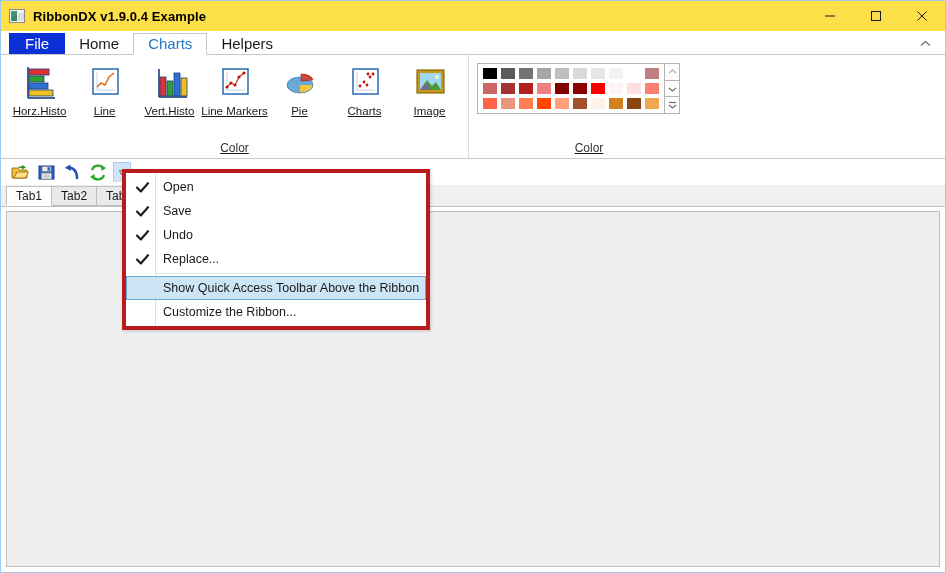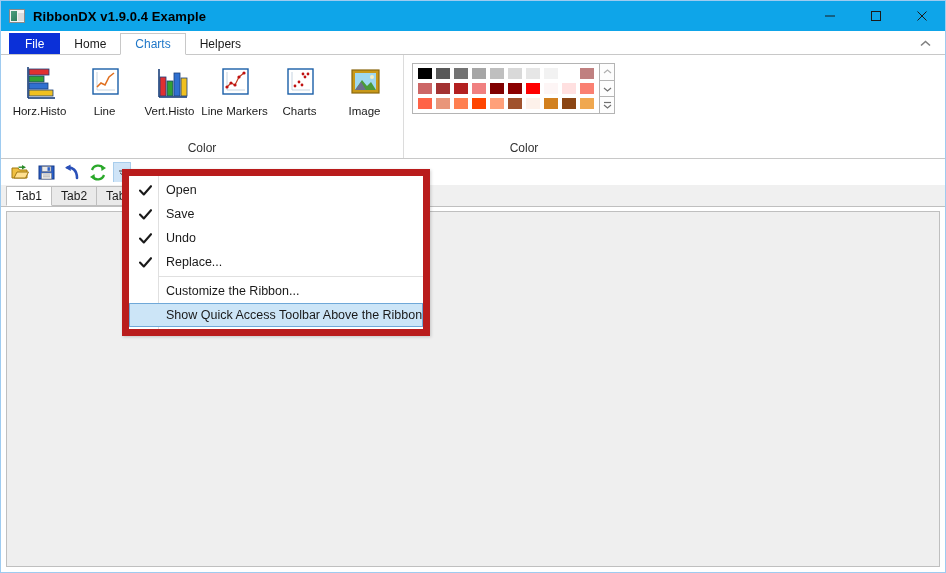--- a/index.html
+++ b/index.html
@@ -27,21 +27,21 @@
     border: 1px solid #9ecbf0;
     background: #ffffff;
     display: flex;
     flex-direction: column;
   }
 
   
   .titlebar {
     height: 30px;
     flex: 0 0 30px;
-    background: #0ea5e9;
+    background: #fde047;
     display: flex;
     align-items: center;
     position: relative;
   }
   .app-icon {
     width: 16px; height: 14px;
     margin-left: 8px;
     margin-right: 8px;
     box-sizing: border-box;
     border: 1px solid #8a8a8a;
@@ -94,21 +94,21 @@
     display: flex;
     align-items: flex-end;
     position: relative;
     padding-left: 8px;
     box-sizing: border-box;
   }
   .rtab {
     height: 22px;
     line-height: 22px;
     padding: 0 14px;
-    font-size: 12px;
+    font-size: 15px;
     color: #1a1a1a;
     box-sizing: border-box;
     white-space: nowrap;
   }
   .rtab.file {
     background: #0b30d8;
     color: #ffffff;
     padding: 0 16px;
   }
   .rtab.active {
@@ -141,20 +141,21 @@
     display: flex;
     align-items: stretch;
     position: relative;
     z-index: 1;
   }
   .rgroup {
     display: flex;
     flex-direction: column;
     position: relative;
     padding: 0;
+    text-decoration: underline;
   }
   .rgroup + .rgroup { border-left: 1px solid #dcdcdc; }
   .rgroup-items {
     flex: 1 1 auto;
     display: flex;
     align-items: flex-start;
     padding: 5px 6px 0 6px;
   }
   .rgroup-label {
     flex: 0 0 20px;
@@ -293,21 +294,21 @@
     background: #efefef;
   }
 
   
   .menu {
     position: absolute;
     left: 121px;
     top: 168px;
     width: 308px;
     box-sizing: border-box;
-    border: 7px solid #b91c1c;
+    border: 4px solid #b91c1c;
     background: #ffffff;
     z-index: 50;
     padding: 2px 0;
     box-shadow: 1px 1px 3px rgba(0,0,0,0.18);
   }
   .menu-gutter {
     position: absolute;
     left: 0; top: 0; bottom: 0;
     width: 29px;
     border-right: 1px solid #e0e0e0;
@@ -443,20 +444,32 @@
               <circle cx="11" cy="22" r="1.6" fill="#c01010"></circle>
               <circle cx="15" cy="18" r="1.6" fill="#c01010"></circle>
               <circle cx="19" cy="20" r="1.6" fill="#c01010"></circle>
               <circle cx="23" cy="12" r="1.6" fill="#c01010"></circle>
               <circle cx="28" cy="8" r="1.6" fill="#c01010"></circle>
             </svg>
           </div>
           <div class="lbl">Line Markers</div>
         </div>
 
+        <div class="ritem">
+          <div class="ico">
+            <svg width="38" height="36" viewBox="0 0 38 36">
+              <ellipse cx="19" cy="20" rx="13" ry="8" fill="#6aa8d8"></ellipse>
+              <path d="M19 20 L32 20 A13 8 0 0 1 19 28 Z" fill="#f0c840"></path>
+              <path d="M19 12 A13 8 0 0 1 31 17 L19 18 Z" fill="#c83020" transform="translate(1,-3)"></path>
+              <path d="M20 9 A13 8 0 0 1 32 15 L20 16 Z" fill="#e04028" stroke="#a02010" stroke-width="0.6"></path>
+              <ellipse cx="19" cy="20" rx="13" ry="8" fill="none" stroke="#4a80b0" stroke-width="0.8"></ellipse>
+            </svg>
+          </div>
+          <div class="lbl">Pie</div>
+        </div>
 
         <div class="ritem">
           <div class="ico">
             <svg width="38" height="36" viewBox="0 0 38 36">
               <rect x="7" y="4" width="25" height="25" fill="#ffffff" stroke="#1a5fa8" stroke-width="1.4"></rect>
               <line x1="11" y1="7" x2="11" y2="25" stroke="#b8c8d8" stroke-width="0.8"></line>
               <line x1="11" y1="25" x2="29" y2="25" stroke="#b8c8d8" stroke-width="0.8"></line>
               <circle cx="14" cy="21" r="1.4" fill="#c01010"></circle>
               <circle cx="18" cy="17" r="1.4" fill="#c01010"></circle>
               <circle cx="21" cy="20" r="1.4" fill="#c01010"></circle>
@@ -636,24 +649,24 @@
       <div class="check">
         <svg width="13" height="11" viewBox="0 0 13 11">
             <path d="M1 5.5 L4.8 9.5 L12 1.2" fill="none" stroke="#1a1a1a" stroke-width="2.1" stroke-linecap="round" stroke-linejoin="round"></path>
           </svg>
       </div>
       <div class="mlabel">Replace...</div>
     </div>
 
     <div class="msep"></div>
 
+    <div class="mitem highlight">
+      <div class="check"></div>
+      <div class="mlabel">Show Quick Access Toolbar Above the Ribbon</div>
+    </div>
+
     <div class="mitem">
       <div class="check"></div>
       <div class="mlabel">Customize the Ribbon...</div>
     </div>
-
-    <div class="mitem highlight">
-      <div class="check"></div>
-      <div class="mlabel">Show Quick Access Toolbar Above the Ribbon</div>
-    </div>
   </div>
 
 </div>
 
 </body></html>

